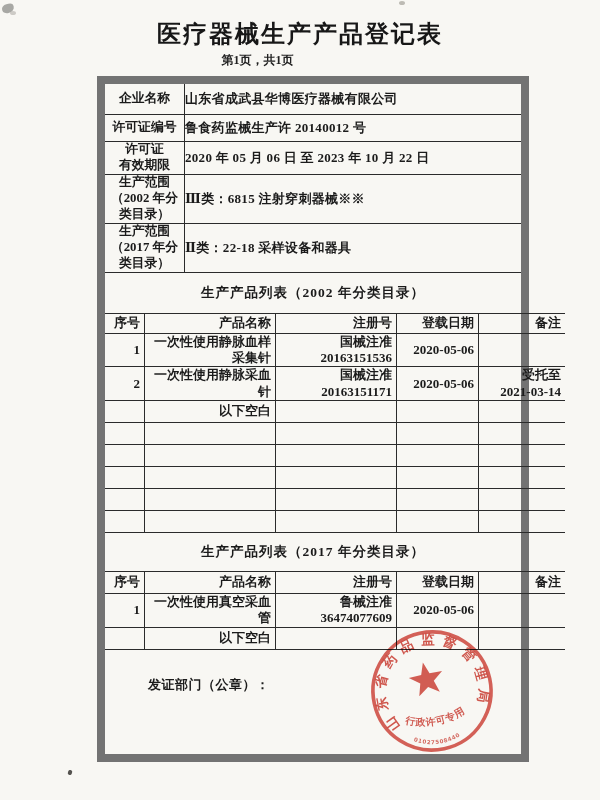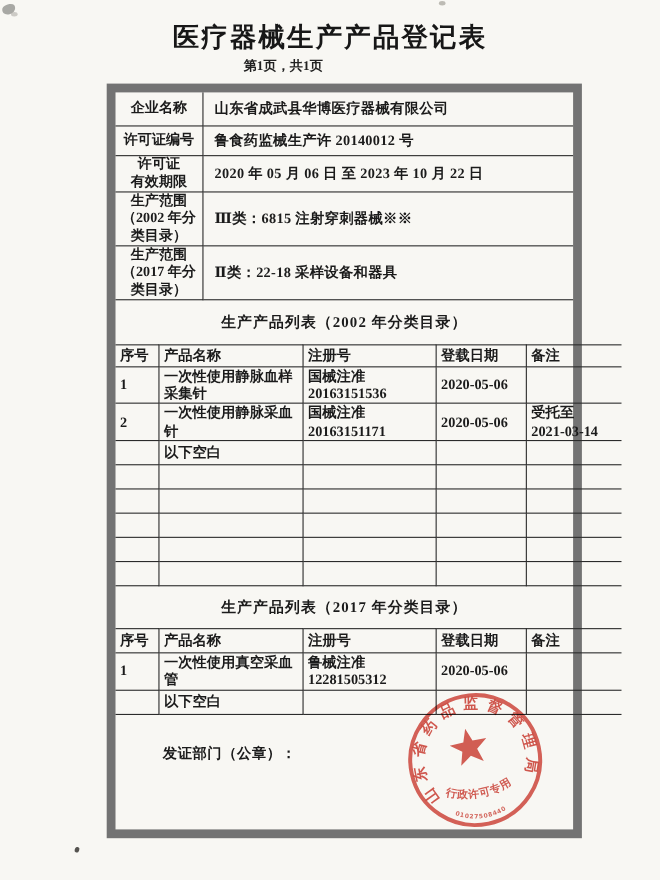--- a/index.html
+++ b/index.html
@@ -30,27 +30,27 @@
     border:8px solid #737373;background:transparent;
   }
   table{border-collapse:collapse;width:416px;table-layout:fixed;}
   td{border:1.4px solid #2b2b2b;padding:0 4px;font-weight:bold;font-size:13px;vertical-align:middle;overflow:hidden;}
   
   table tr td:first-child{border-left:none;}
   table tr td:last-child{border-right:none;}
   .t-first tr:first-child td{border-top:none;}
 
   .info-label{width:71px;text-align:center;line-height:1.25;white-space:pre-line;font-size:12.8px;}
-  .info-value{text-align:left;padding-left:10px;font-size:13px;letter-spacing:.3px;margin-top:42px;}
+  .info-value{text-align:left;padding-left:0;font-size:13px;letter-spacing:.3px;margin-top:42px;}
 
   .section-title{
     height:40px;display:flex;align-items:center;justify-content:center;
     font-size:13.5px;font-weight:bold;letter-spacing:1px;color:#1b1b1b;
   }
-  .products td{text-align:left;line-height:1.25;}
+  .products td{text-align:right;line-height:1.25;}
   .products .c-seq{width:31px;}
   .products .c-name{width:122px;}
   .products .c-reg{width:112px;}
   .products .c-date{width:73px;}
   .products .c-rem{width:78px;}
   .prewrap{white-space:pre-line;}
   .hdr td{font-size:13px;}
   .empty-cell{height:21px;}
 
   .footer-cell{position:relative;height:104px;}
@@ -191,21 +191,21 @@
         <td class="c-seq" style="height:21px">序号</td>
         <td class="c-name">产品名称</td>
         <td class="c-reg">注册号</td>
         <td class="c-date">登载日期</td>
         <td class="c-rem">备注</td>
       </tr>
       <tr>
         <td style="height:33px">1</td>
         <td>一次性使用真空采血管</td>
         <td class="prewrap">鲁械注准
-12281505312</td>
+36474077609</td>
         <td>2020-05-06</td>
         <td></td>
       </tr>
       <tr class="t-last">
         <td style="height:21px"></td>
         <td>以下空白</td>
         <td></td>
         <td></td>
         <td></td>
       </tr>

